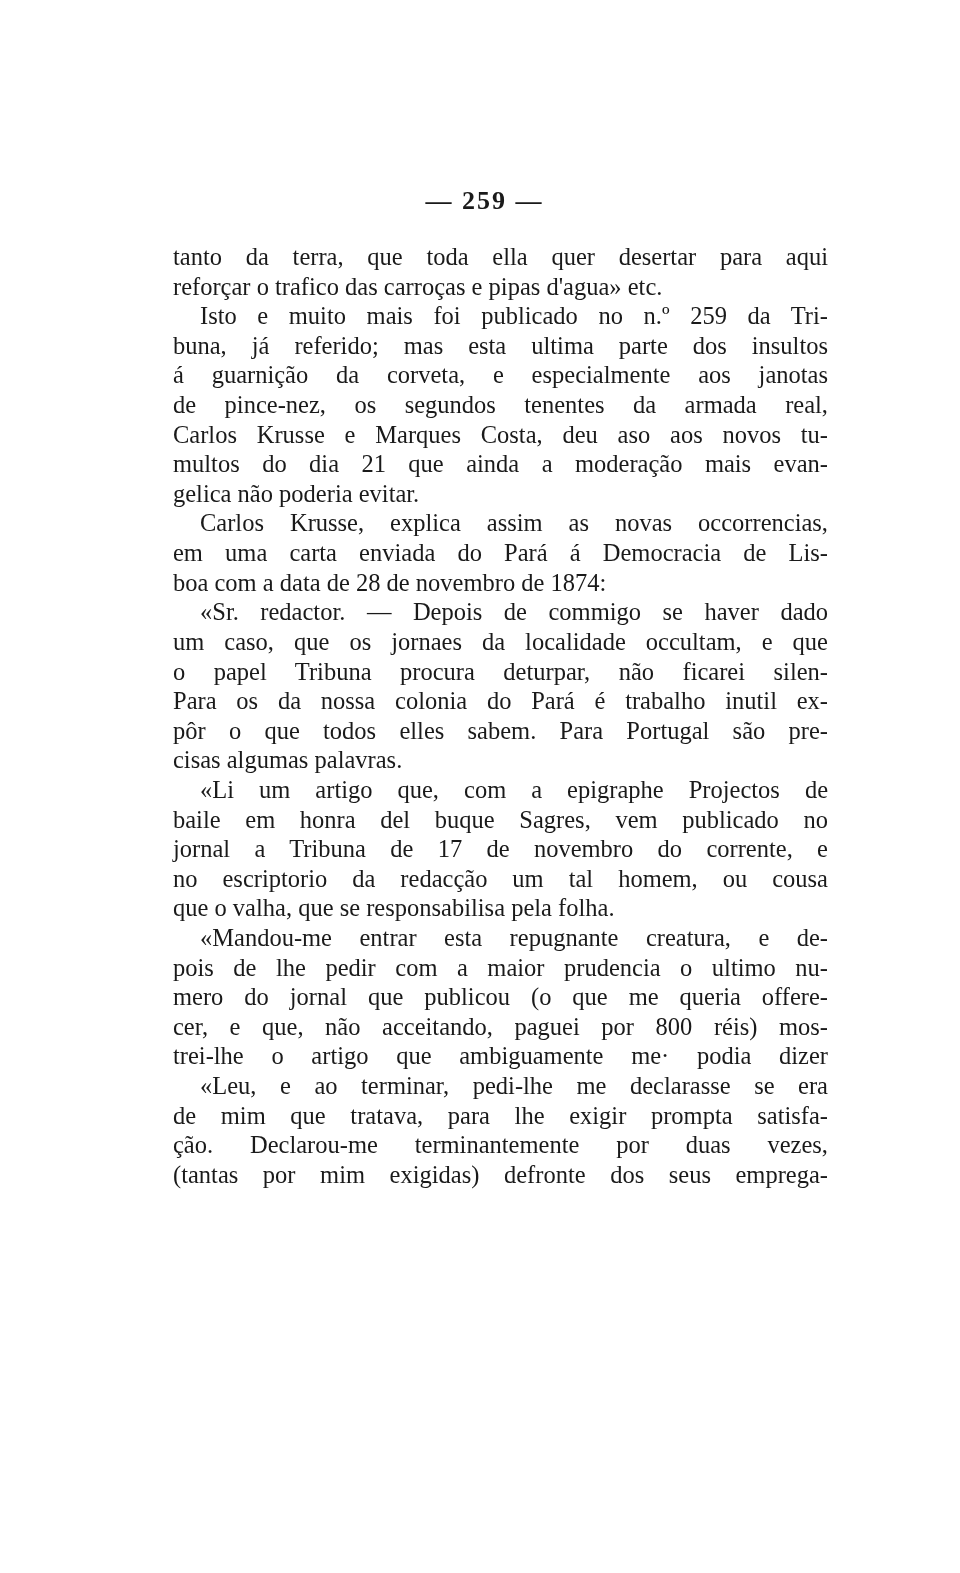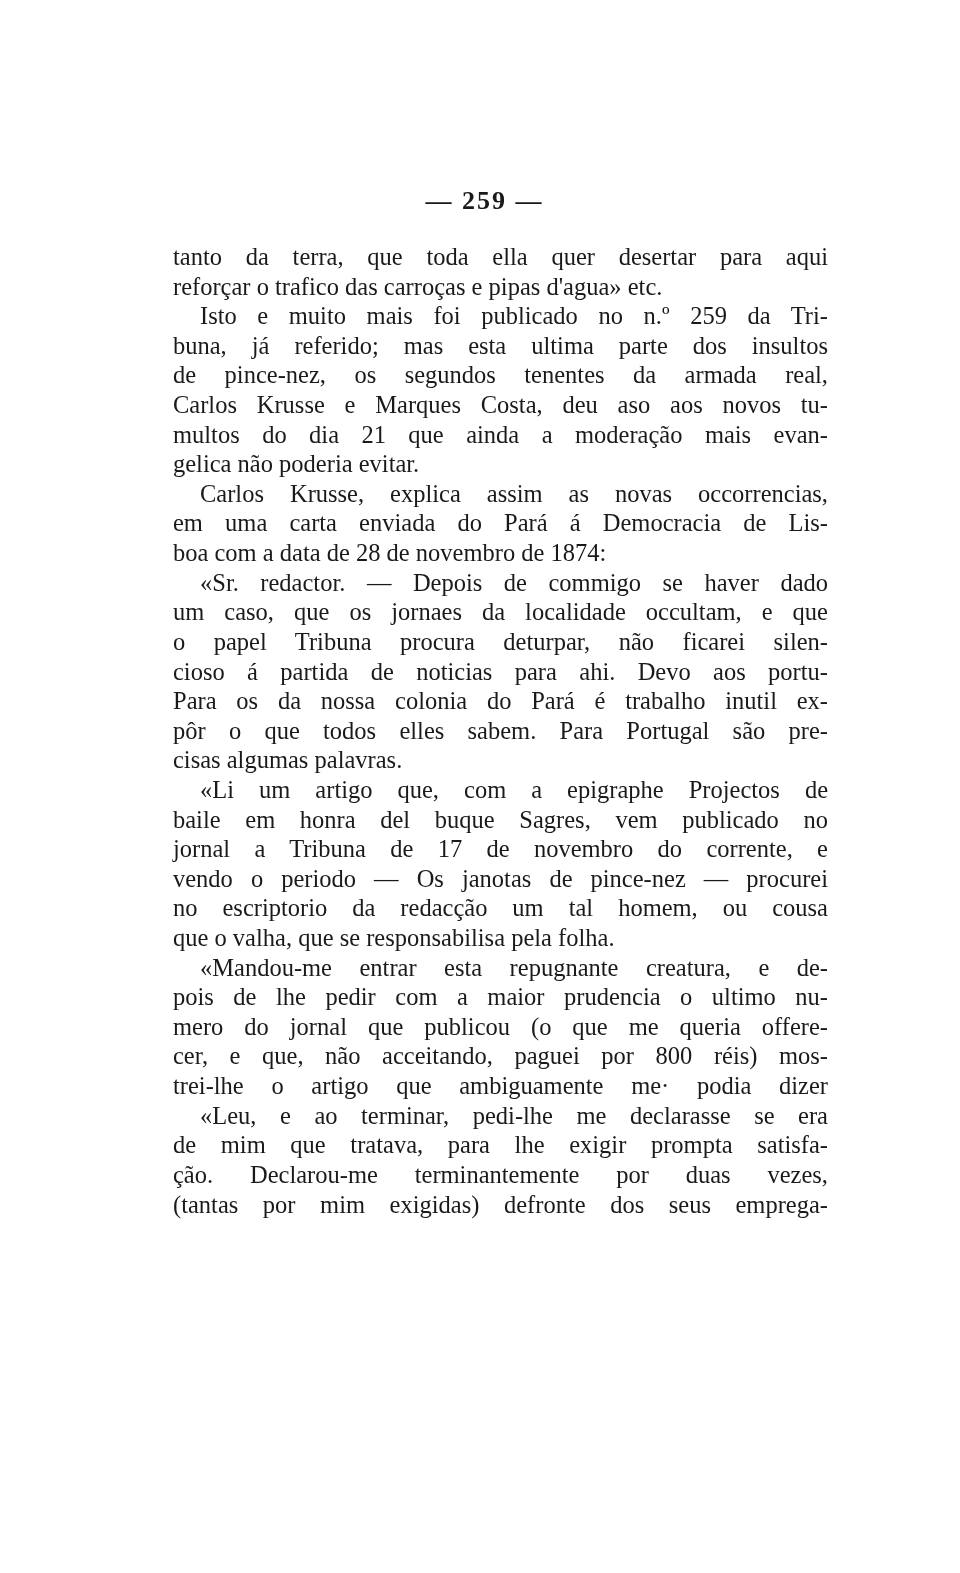--- a/index.html
+++ b/index.html
@@ -54,44 +54,43 @@
 <div class="scan-page">
   <div class="page-number">— 259 —</div>
   <div class="text-block">
       <div class="para">
         <div class="line"><span class="seg">tanto da terra, que toda ella quer desertar para aqui</span></div>
         <div class="line para-end"><span class="seg">reforçar o trafico das carroças e pipas d'agua» etc.</span></div>
       </div>
       <div class="para">
         <div class="line indent"><span class="seg">Isto e muito mais foi publicado no n.º 259 da </span><span class="seg it">Tri-</span></div>
         <div class="line"><span class="seg it">buna,</span><span class="seg"> já referido; mas esta ultima parte dos insultos</span></div>
+        <div class="line"><span class="seg">á guarnição da corveta, e especialmente aos </span><span class="seg it">janotas</span></div>
         <div class="line"><span class="seg it">de pince-nez,</span><span class="seg"> os segundos tenentes da armada real,</span></div>
         <div class="line"><span class="seg">Carlos Krusse e Marques Costa, deu aso aos novos tu-</span></div>
         <div class="line"><span class="seg">multos do dia 21 que ainda a moderação mais evan-</span></div>
         <div class="line para-end"><span class="seg">gelica não poderia evitar.</span></div>
       </div>
       <div class="para">
         <div class="line indent"><span class="seg">Carlos Krusse, explica assim as novas occorrencias,</span></div>
         <div class="line"><span class="seg">em uma carta enviada do Pará á </span><span class="seg it">Democracia</span><span class="seg"> de Lis-</span></div>
         <div class="line para-end"><span class="seg">boa com a data de 28 de novembro de 1874:</span></div>
       </div>
       <div class="para">
         <div class="line indent"><span class="seg">«</span><span class="seg it">Sr. redactor.</span><span class="seg"> — Depois de commigo se haver dado</span></div>
         <div class="line"><span class="seg">um caso, que os jornaes da localidade occultam, e que</span></div>
         <div class="line"><span class="seg">o papel </span><span class="seg it">Tribuna</span><span class="seg"> procura deturpar, não ficarei silen-</span></div>
-        <div class="line"><span class="seg">cioso á partida de noticias para ahi. Devo aos portu-</span></div>
         <div class="line"><span class="seg">Para os da nossa colonia do Pará é trabalho inutil ex-</span></div>
         <div class="line"><span class="seg">pôr o que todos elles sabem. Para Portugal são pre-</span></div>
         <div class="line para-end"><span class="seg">cisas algumas palavras.</span></div>
       </div>
       <div class="para">
         <div class="line indent"><span class="seg">«Li um artigo que, com a epigraphe </span><span class="seg it">Projectos de</span></div>
         <div class="line"><span class="seg it">baile em honra del buque Sagres,</span><span class="seg"> vem publicado no</span></div>
         <div class="line"><span class="seg">jornal a </span><span class="seg it">Tribuna</span><span class="seg"> de 17 de novembro do corrente, e</span></div>
-        <div class="line"><span class="seg">vendo o periodo — Os janotas de pince-nez — procurei</span></div>
         <div class="line"><span class="seg">no escriptorio da redacção um tal homem, ou cousa</span></div>
         <div class="line para-end"><span class="seg">que o valha, que se responsabilisa pela folha.</span></div>
       </div>
       <div class="para">
         <div class="line indent"><span class="seg">«Mandou-me entrar esta repugnante creatura, e de-</span></div>
         <div class="line"><span class="seg">pois de lhe pedir com a maior prudencia o ultimo nu-</span></div>
         <div class="line"><span class="seg">mero do jornal que publicou (o que me queria offere-</span></div>
         <div class="line"><span class="seg">cer, e que, não acceitando, paguei por 800 réis) mos-</span></div>
         <div class="line"><span class="seg">trei-lhe o artigo que ambiguamente me· podia dizer</span></div>
       </div>

